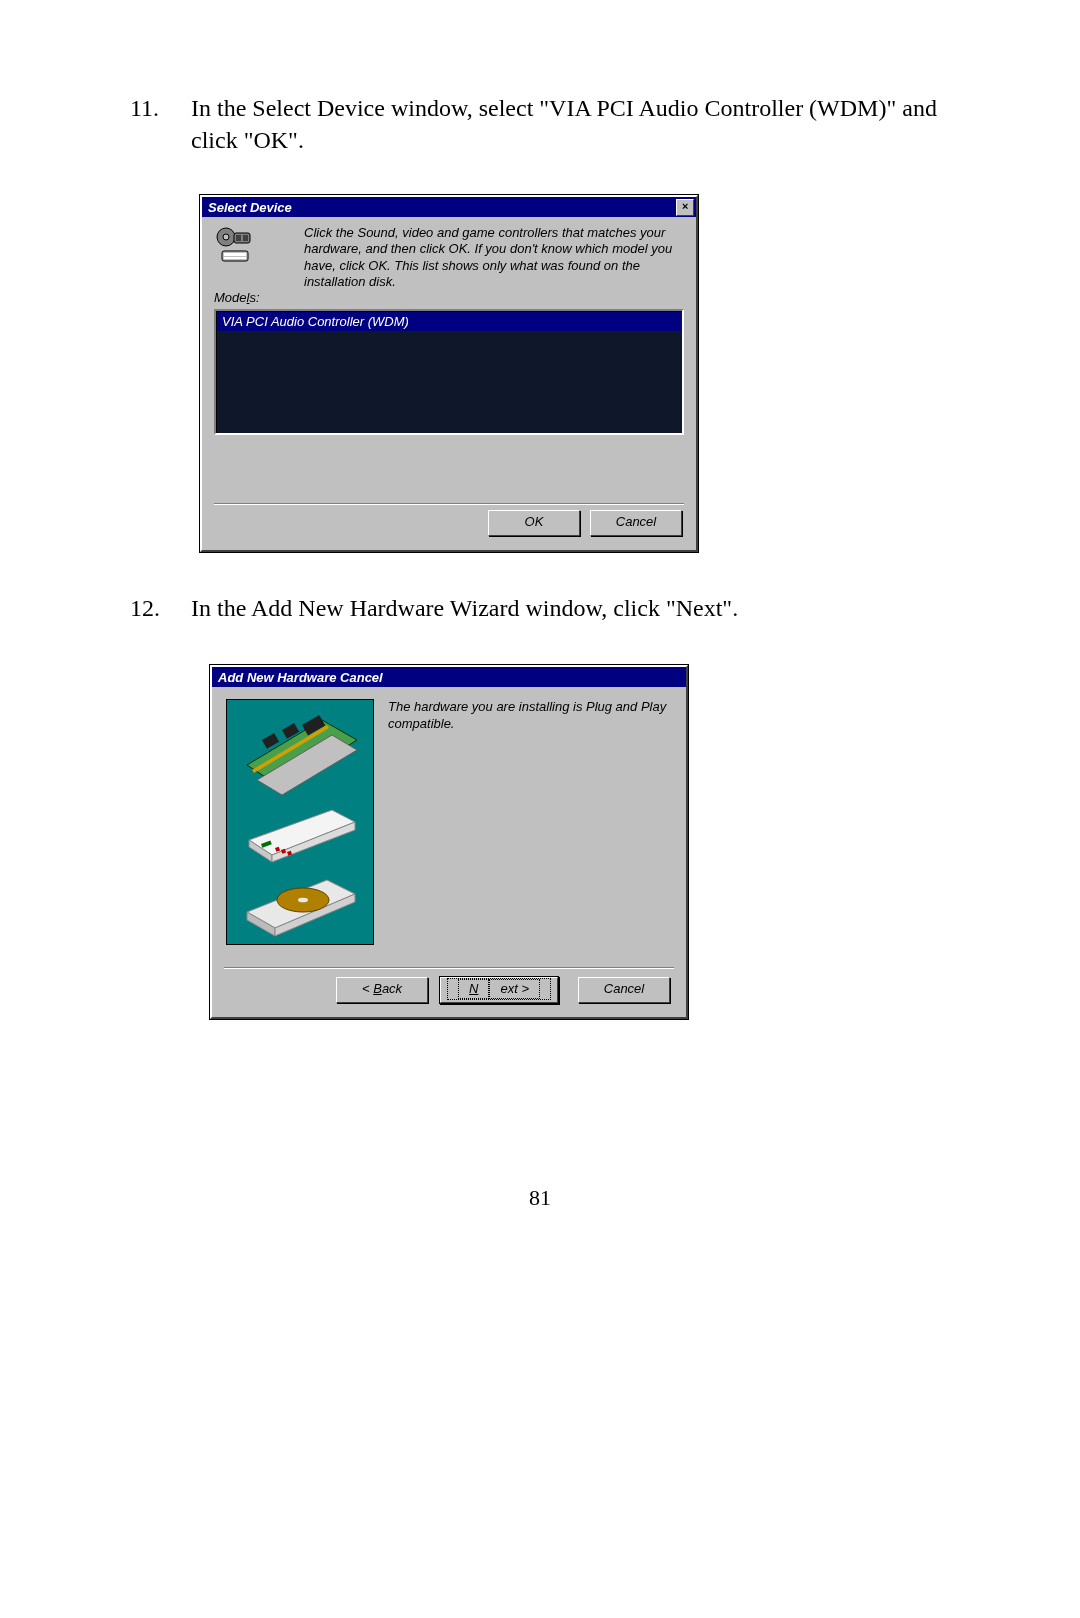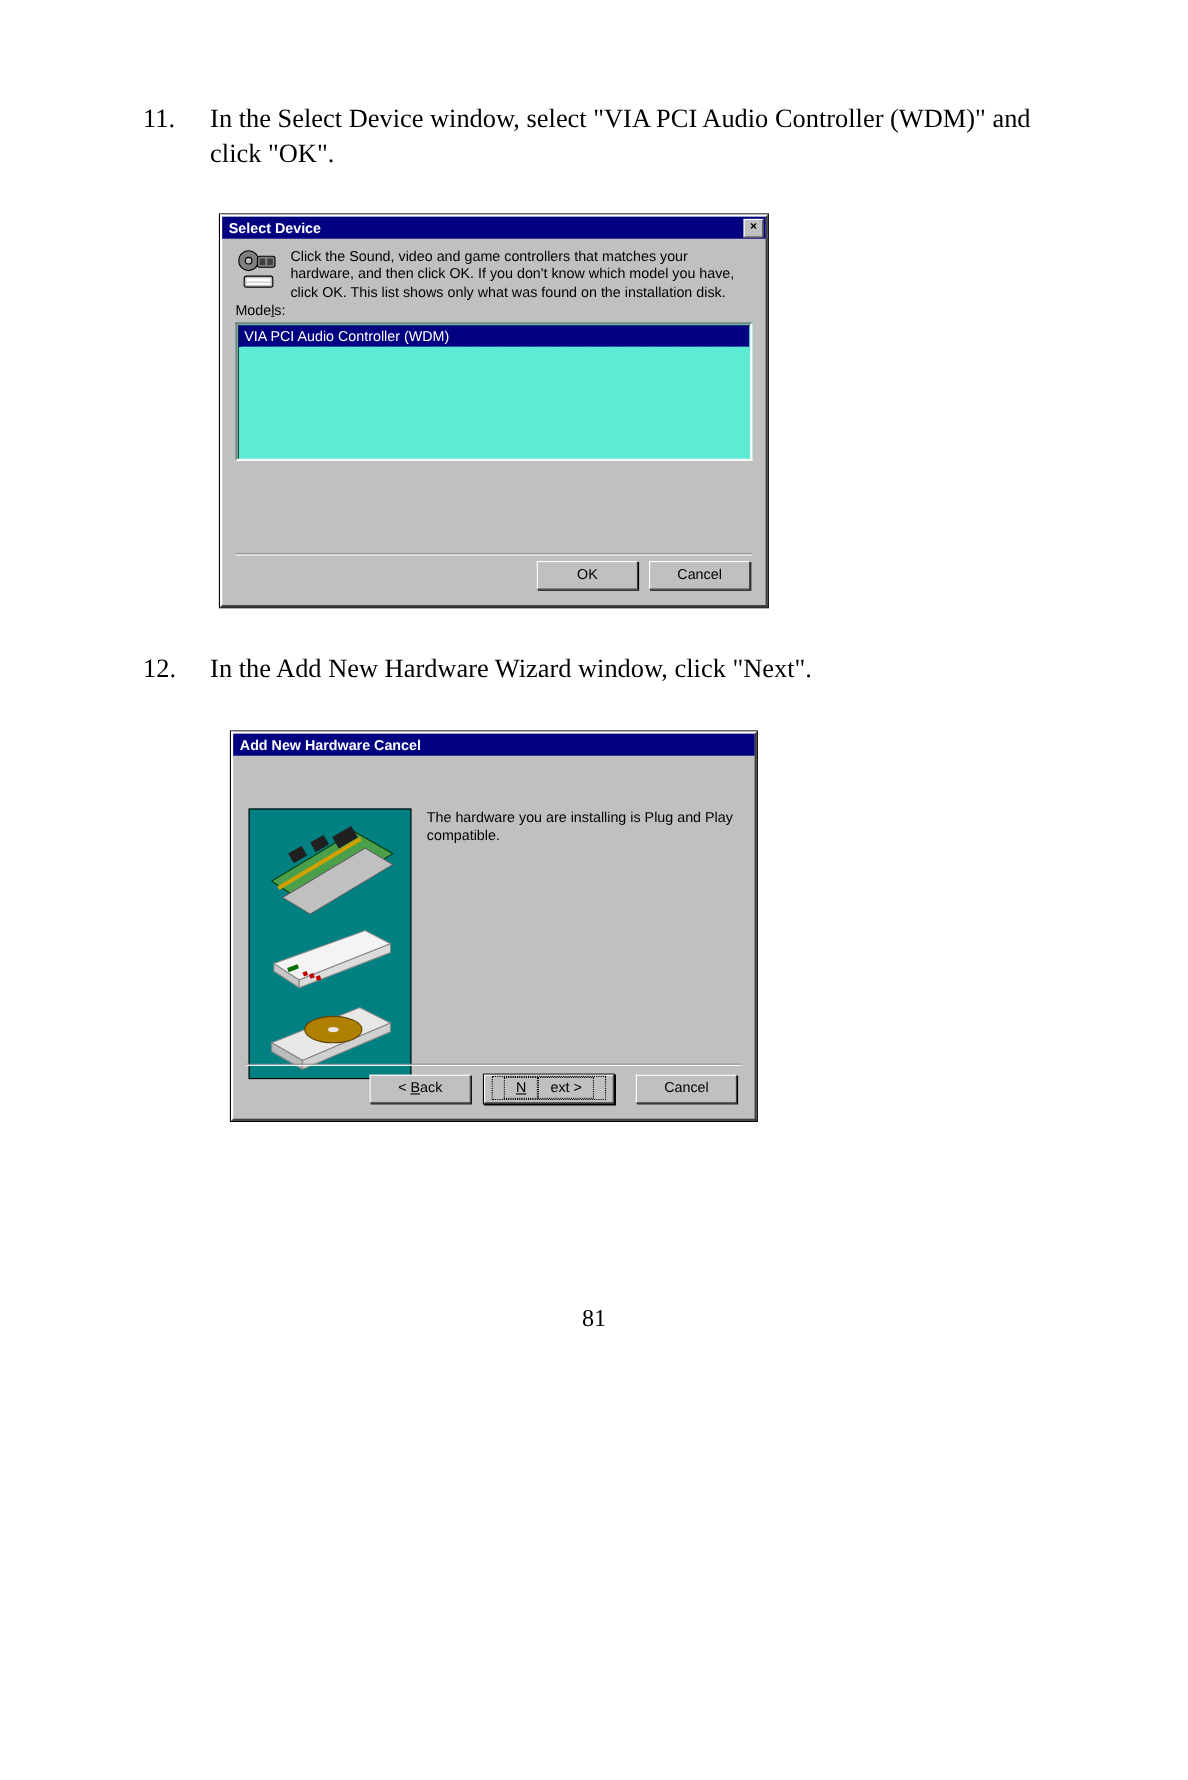--- a/index.html
+++ b/index.html
@@ -36,20 +36,21 @@
   
   .win9x {
     font-family: Tahoma, "MS Sans Serif", Arial, sans-serif;
     font-size: 13px;
     color: #000;
     background: #c0c0c0;
     border: 2px solid;
     border-color: #fff #404040 #404040 #fff;
     box-shadow: 0 0 0 1px #000;
     position: absolute;
+    font-style: italic;
   }
   .titlebar {
     height: 20px;
     background: #000080;
     color: #fff;
     font-weight: bold;
     display: flex;
     align-items: center;
     justify-content: space-between;
     padding: 0 2px 0 6px;
@@ -84,28 +85,29 @@
   }
   .sd-icon {
     width: 40px; height: 40px;
     flex: none;
     position: relative;
   }
   .sd-icon svg { width: 40px; height: 40px; }
   .sd-instr {
     font-size: 13px;
     line-height: 1.25;
+    margin-left: 40px;
   }
   .models-label {
     margin-bottom: 4px;
   }
   .models-label u { text-decoration: underline; }
   .models-box {
     height: 120px;
-    background: #5eead4;
+    background: #0f172a;
     border: 2px solid;
     border-color: #808080 #fff #fff #808080;
     box-shadow: inset 1px 1px 0 #000;
     padding: 1px;
   }
   .models-sel {
     background: #000080;
     color: #fff;
     padding: 1px 4px;
     border: 1px dotted #000080;
@@ -157,21 +159,20 @@
   #wizard {
     left: 210px;
     top: 665px;
     width: 474px;
     height: 350px;
   }
   #wizard .body {
     padding: 12px 14px 0 14px;
     display: flex;
     gap: 14px;
-    margin-top: 36px;
   }
   .wiz-img {
     width: 146px;
     height: 244px;
     background: #008080;
     border: 1px solid #000;
     flex: none;
     position: relative;
     overflow: hidden;
   }

